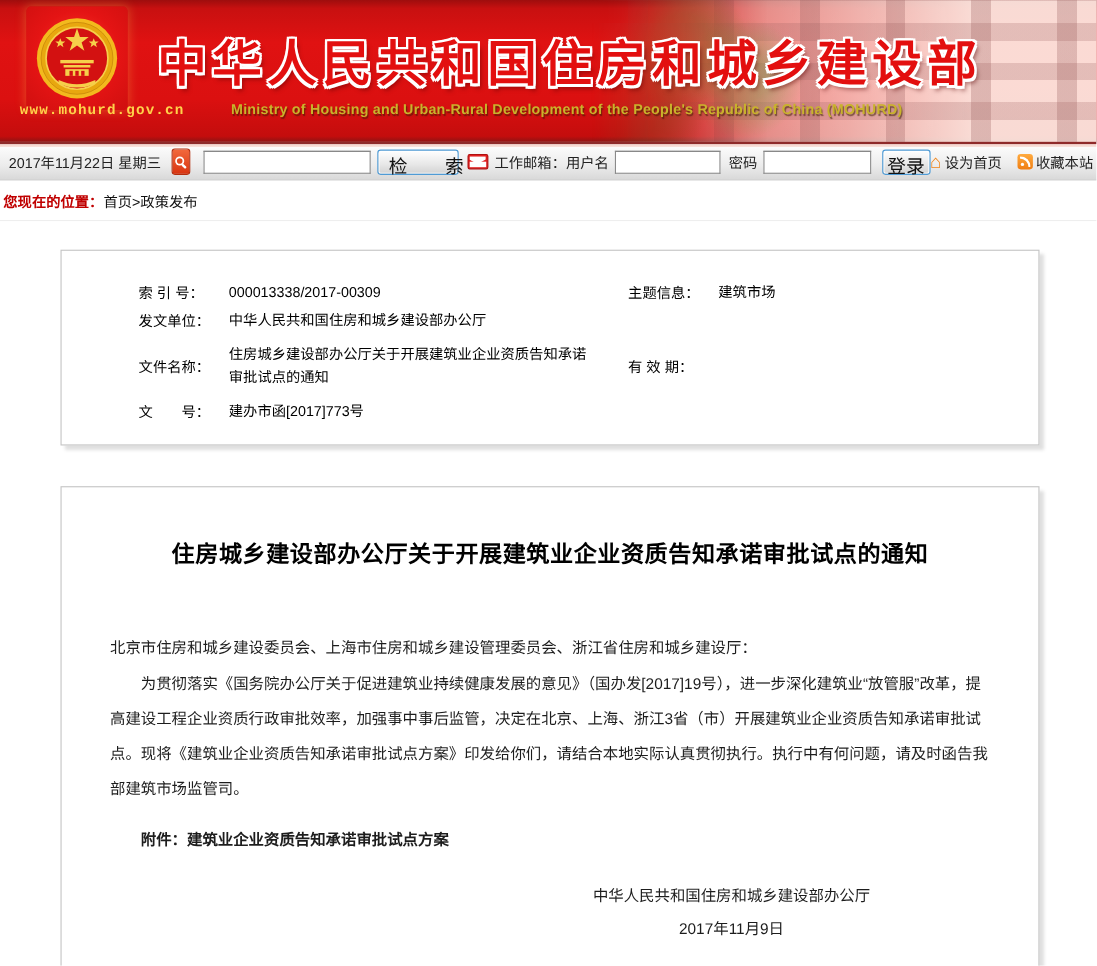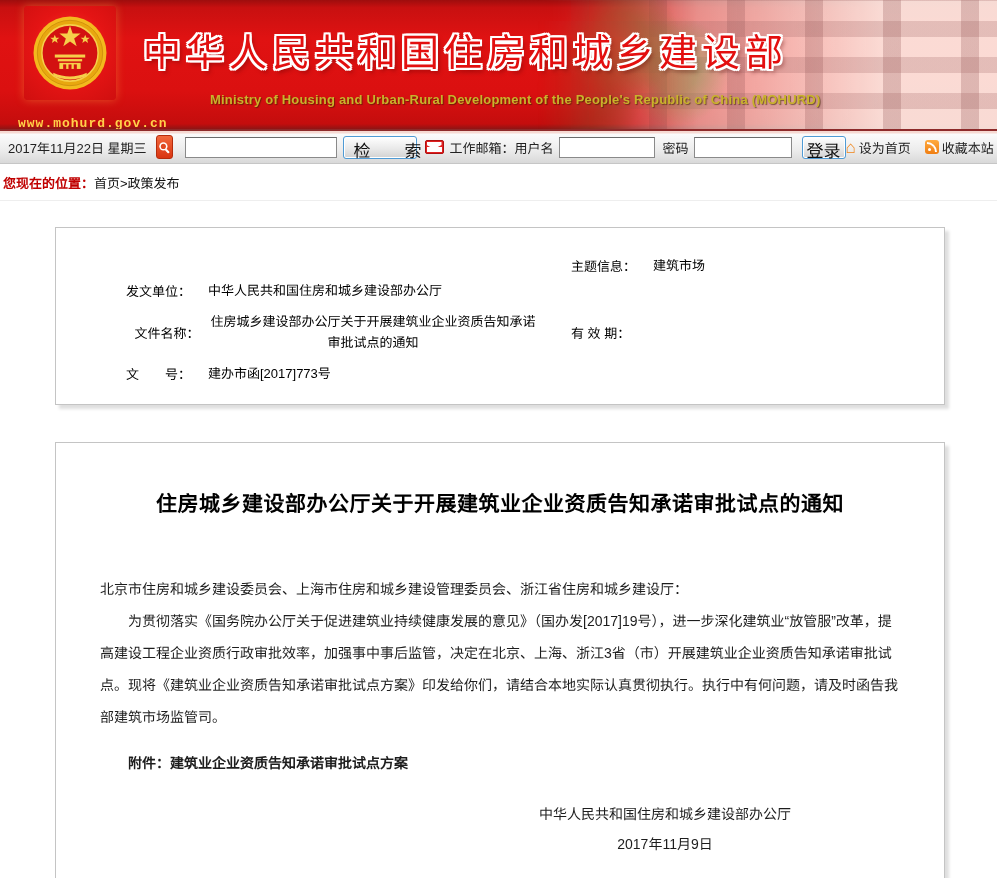--- a/index.html
+++ b/index.html
@@ -25,26 +25,26 @@
     -webkit-mask-image:linear-gradient(to right, transparent 0, #000 35%);
             mask-image:linear-gradient(to right, transparent 0, #000 35%);
   }
   .emblem-box {
     position:absolute; left:24px; top:6px; width:92px; height:94px;
     background:radial-gradient(circle at 50% 45%, #ff3a2a 0%, #e41414 55%, #cf0f0f 100%);
     border-radius:4px; display:flex; align-items:center; justify-content:center;
     box-shadow:0 0 10px rgba(255,200,80,.35);
   }
   .site-url {
-    position:absolute; left:18px; top:116px; width:110px; text-align:center;
+    position:absolute; left:18px; top:93px; width:110px; text-align:center;
     color:#ffd24a; font-weight:bold; font-size:13px; letter-spacing:1px;
     font-family:"Liberation Mono","DejaVu Sans Mono",monospace;
   }
   .hdr-title {
-    position:absolute; left:143px; top:22px; font-size:38px; font-weight:normal;
+    position:absolute; left:143px; top:22px; font-size:45px; font-weight:bold;
     color:#e30f0f; letter-spacing:5px; white-space:nowrap;
     text-shadow:-2px -2px 0 #fff, 2px -2px 0 #fff, -2px 2px 0 #fff, 2px 2px 0 #fff,
                  0 -2px 0 #fff, 0 2px 0 #fff, -2px 0 0 #fff, 2px 0 0 #fff, 3px 4px 4px rgba(90,0,0,.5);
   }
   .hdr-sub {
     position:absolute; left:210px; top:92px; font-size:13px; font-weight:bold;
     color:#c9b32b; text-shadow:1px 1px 1px rgba(60,30,0,.6); letter-spacing:.2px; white-space:nowrap;
   }
 
   
@@ -181,25 +181,29 @@
       <span class="tb-link">收藏本站</span>
     </span>
   </div>
 
   <div class="breadcrumb">
     <span class="crumb-label">您现在的位置：</span><span class="crumb-path">首页&gt;政策发布</span>
   </div>
 
   <div class="card meta-card">
     <div class="meta-grid">
+      <div class="meta-cell" style="grid-column:1;grid-row:1;">
+        <span class="meta-label">索 引 号：</span>
+        <span class="meta-value">000013338/2017-00309</span>
+      </div>
       <div class="meta-cell" style="grid-column:1;grid-row:2;">
         <span class="meta-label">发文单位：</span>
         <span class="meta-value">中华人民共和国住房和城乡建设部办公厅</span>
       </div>
-      <div class="meta-cell" style="grid-column:1;grid-row:3;text-align:center;">
+      <div class="meta-cell" style="grid-column:1;grid-row:3;">
         <span class="meta-label">文件名称：</span>
         <span class="meta-value wrap">住房城乡建设部办公厅关于开展建筑业企业资质告知承诺审批试点的通知</span>
       </div>
       <div class="meta-cell" style="grid-column:1;grid-row:4;">
         <span class="meta-label">文　　号：</span>
         <span class="meta-value">建办市函[2017]773号</span>
       </div>
       <div class="meta-cell" style="grid-column:2;grid-row:1;">
         <span class="meta-label">主题信息：</span>
         <span class="meta-value">建筑市场</span>

